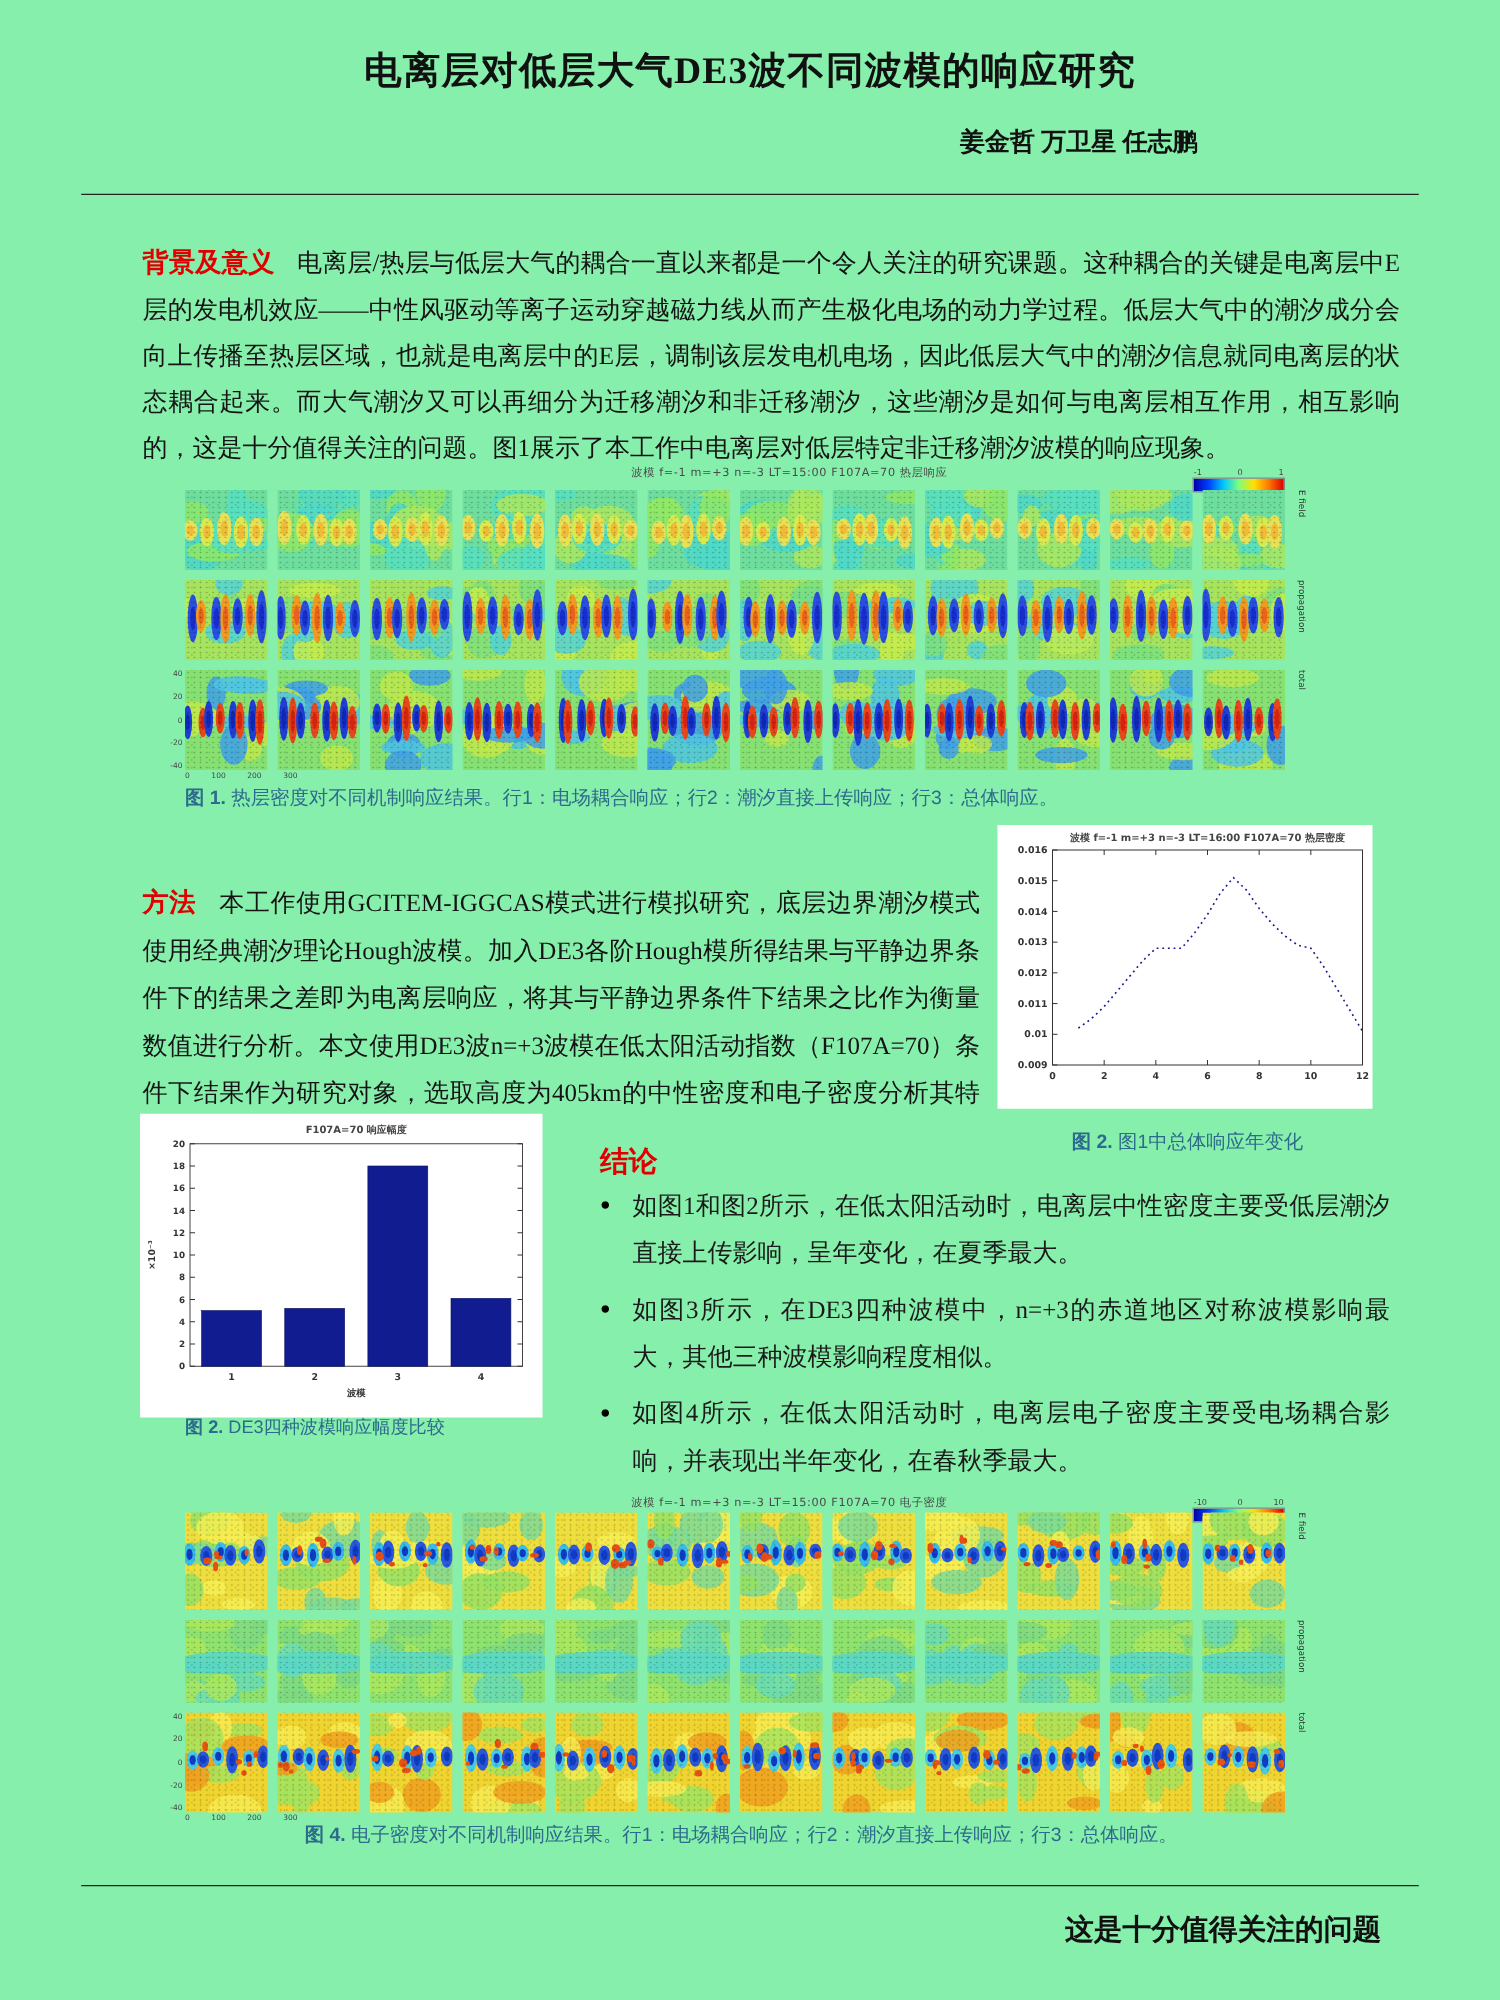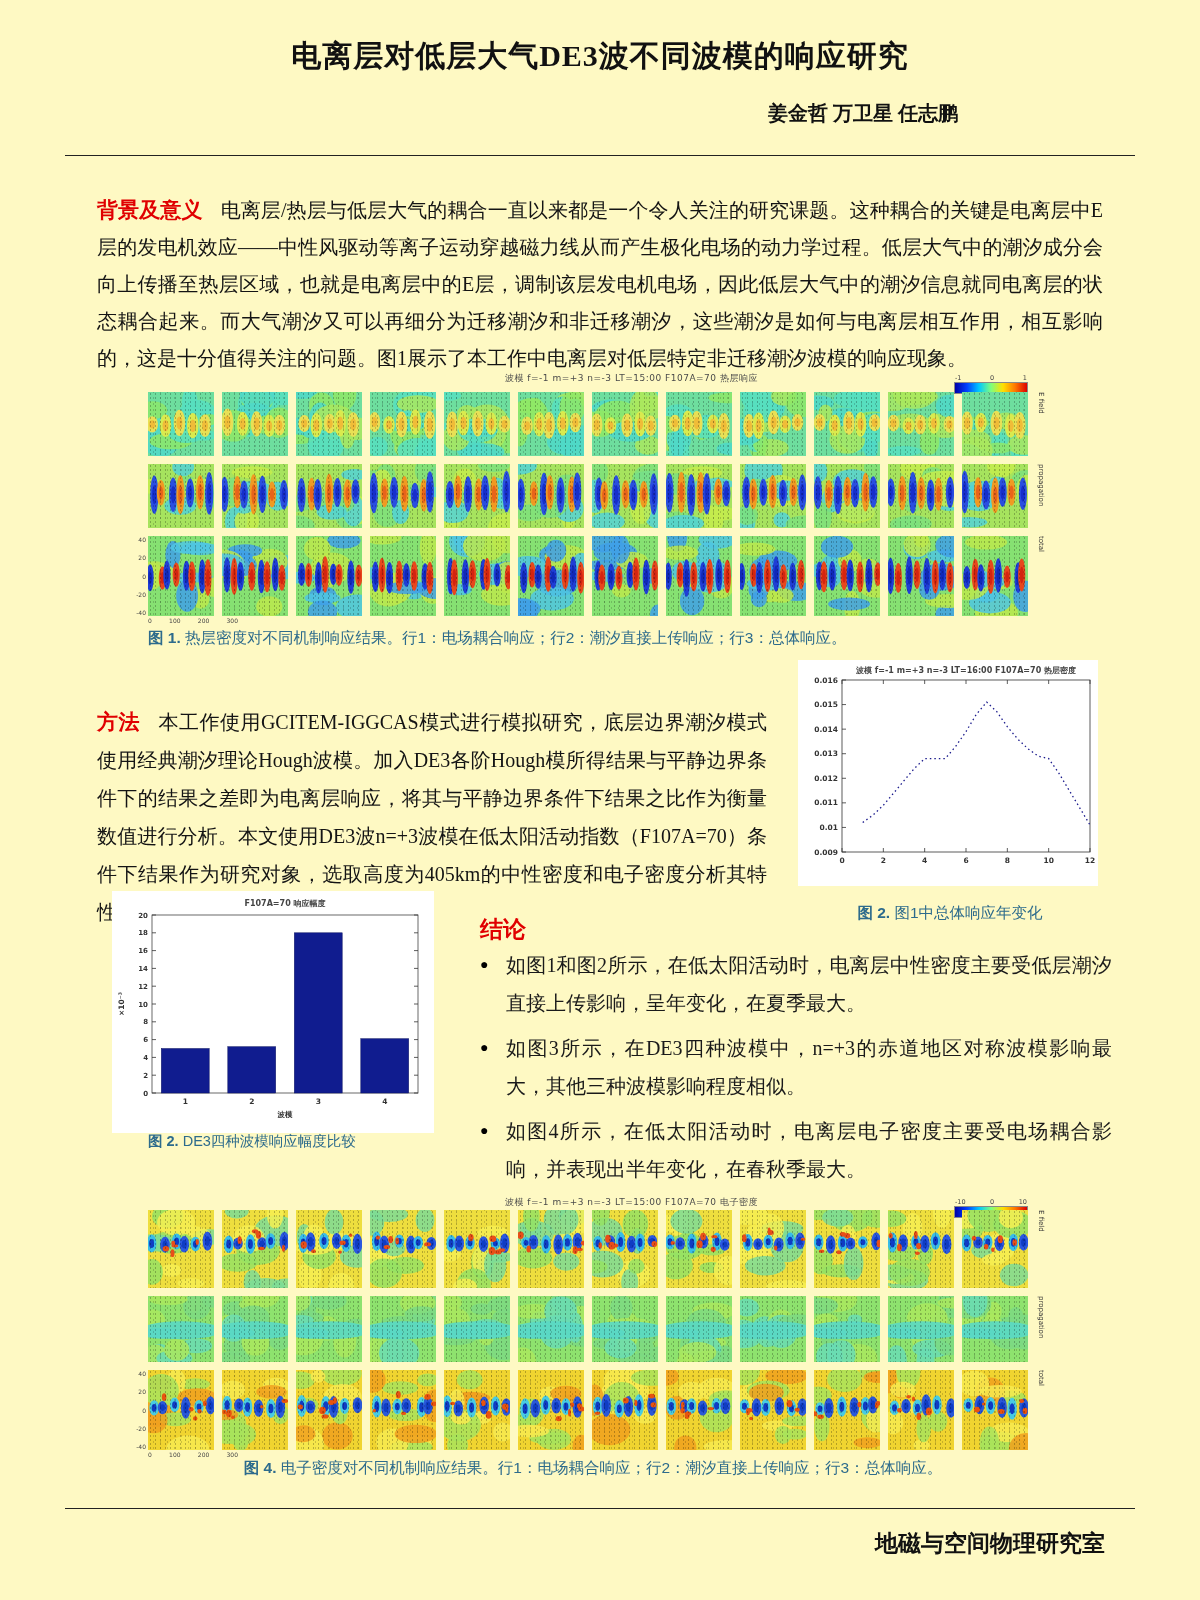--- a/index.html
+++ b/index.html
@@ -1,24 +1,24 @@
 <!DOCTYPE html>
 <html><head>
 <meta charset="utf-8">
 <style>
   html,body{margin:0;padding:0;background:#ffffff;}
-  .page{position:relative;width:1200px;height:1600px;background:#fef9c3;overflow:hidden;
+  .page{position:relative;width:1200px;height:1600px;background:#86efac;overflow:hidden;
         font-family:"Liberation Serif",serif;color:#1a1a1a;}
   .title{position:absolute;top:36px;left:0;width:1200px;text-align:center;
          font-size:30px;font-weight:700;letter-spacing:1px;color:#111;}
   .authors{position:absolute;top:100px;left:768px;font-size:20px;font-weight:700;color:#111;}
   .rule{position:absolute;left:65px;width:1070px;border:none;border-top:1.6px solid #222;margin:0;}
   .rule-top{top:155px;}
   .rule-bottom{top:1508px;}
-  .para{position:absolute;font-size:20px;line-height:37px;text-align:justify;color:#141414;}
+  .para{position:absolute;font-size:20px;line-height:37px;text-align:justify;color:#141414;margin-left:17px;}
   .bg-para{top:192px;left:97px;width:1006px;}
   .method-para{top:703px;left:97px;width:670px;line-height:38px;}
   .sec-head{color:#e00000;font-weight:700;font-size:21px;}
   .sec-gap{display:inline-block;width:18px;}
   .fig-header{position:absolute;font-family:"DejaVu Sans",sans-serif;font-size:9px;color:#4a4a4a;letter-spacing:0.5px;}
   .fig1-header{top:372px;left:505px;}
   .fig4-header{top:1196px;left:505px;}
   .colorbar{position:absolute;width:74px;}
   .fig1-cbar{top:374px;left:954px;}
   .fig4-cbar{top:1198px;left:954px;}
@@ -2063,15 +2063,15 @@
           <span>0</span>
           <span>100</span>
           <span>200</span>
           <span>300</span>
         </div>
       </div>
     </div>
   <div class="caption fig4-caption"><b>图 4.</b><span> 电子密度对不同机制响应结果。行1：电场耦合响应；行2：潮汐直接上传响应；行3：总体响应。</span></div>
 
   <hr class="rule rule-bottom">
-  <div class="footer">地磁与空间物理研究室</div>
+  <div class="footer">这是十分值得关注的问题</div>
 
 </div>
 
 </body></html>

